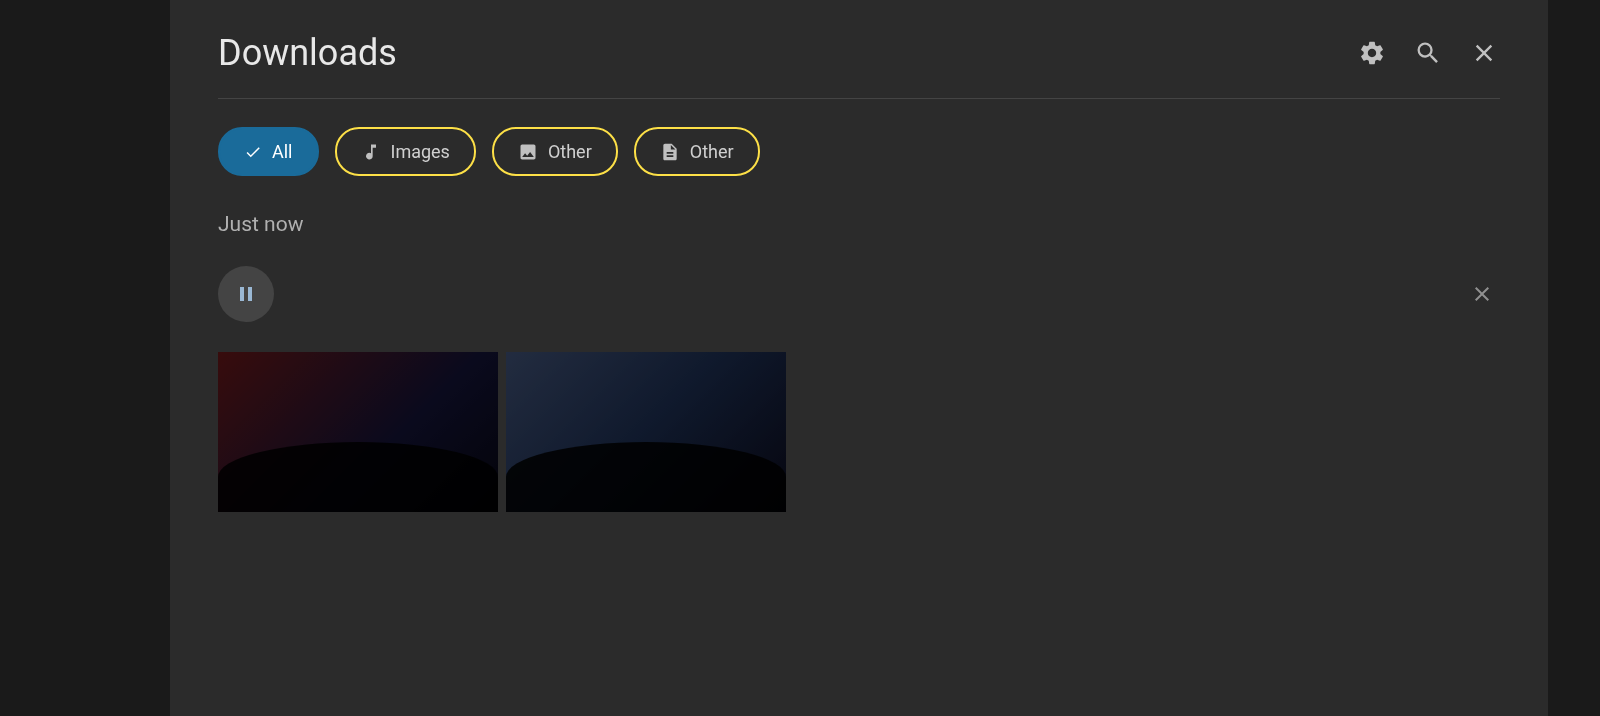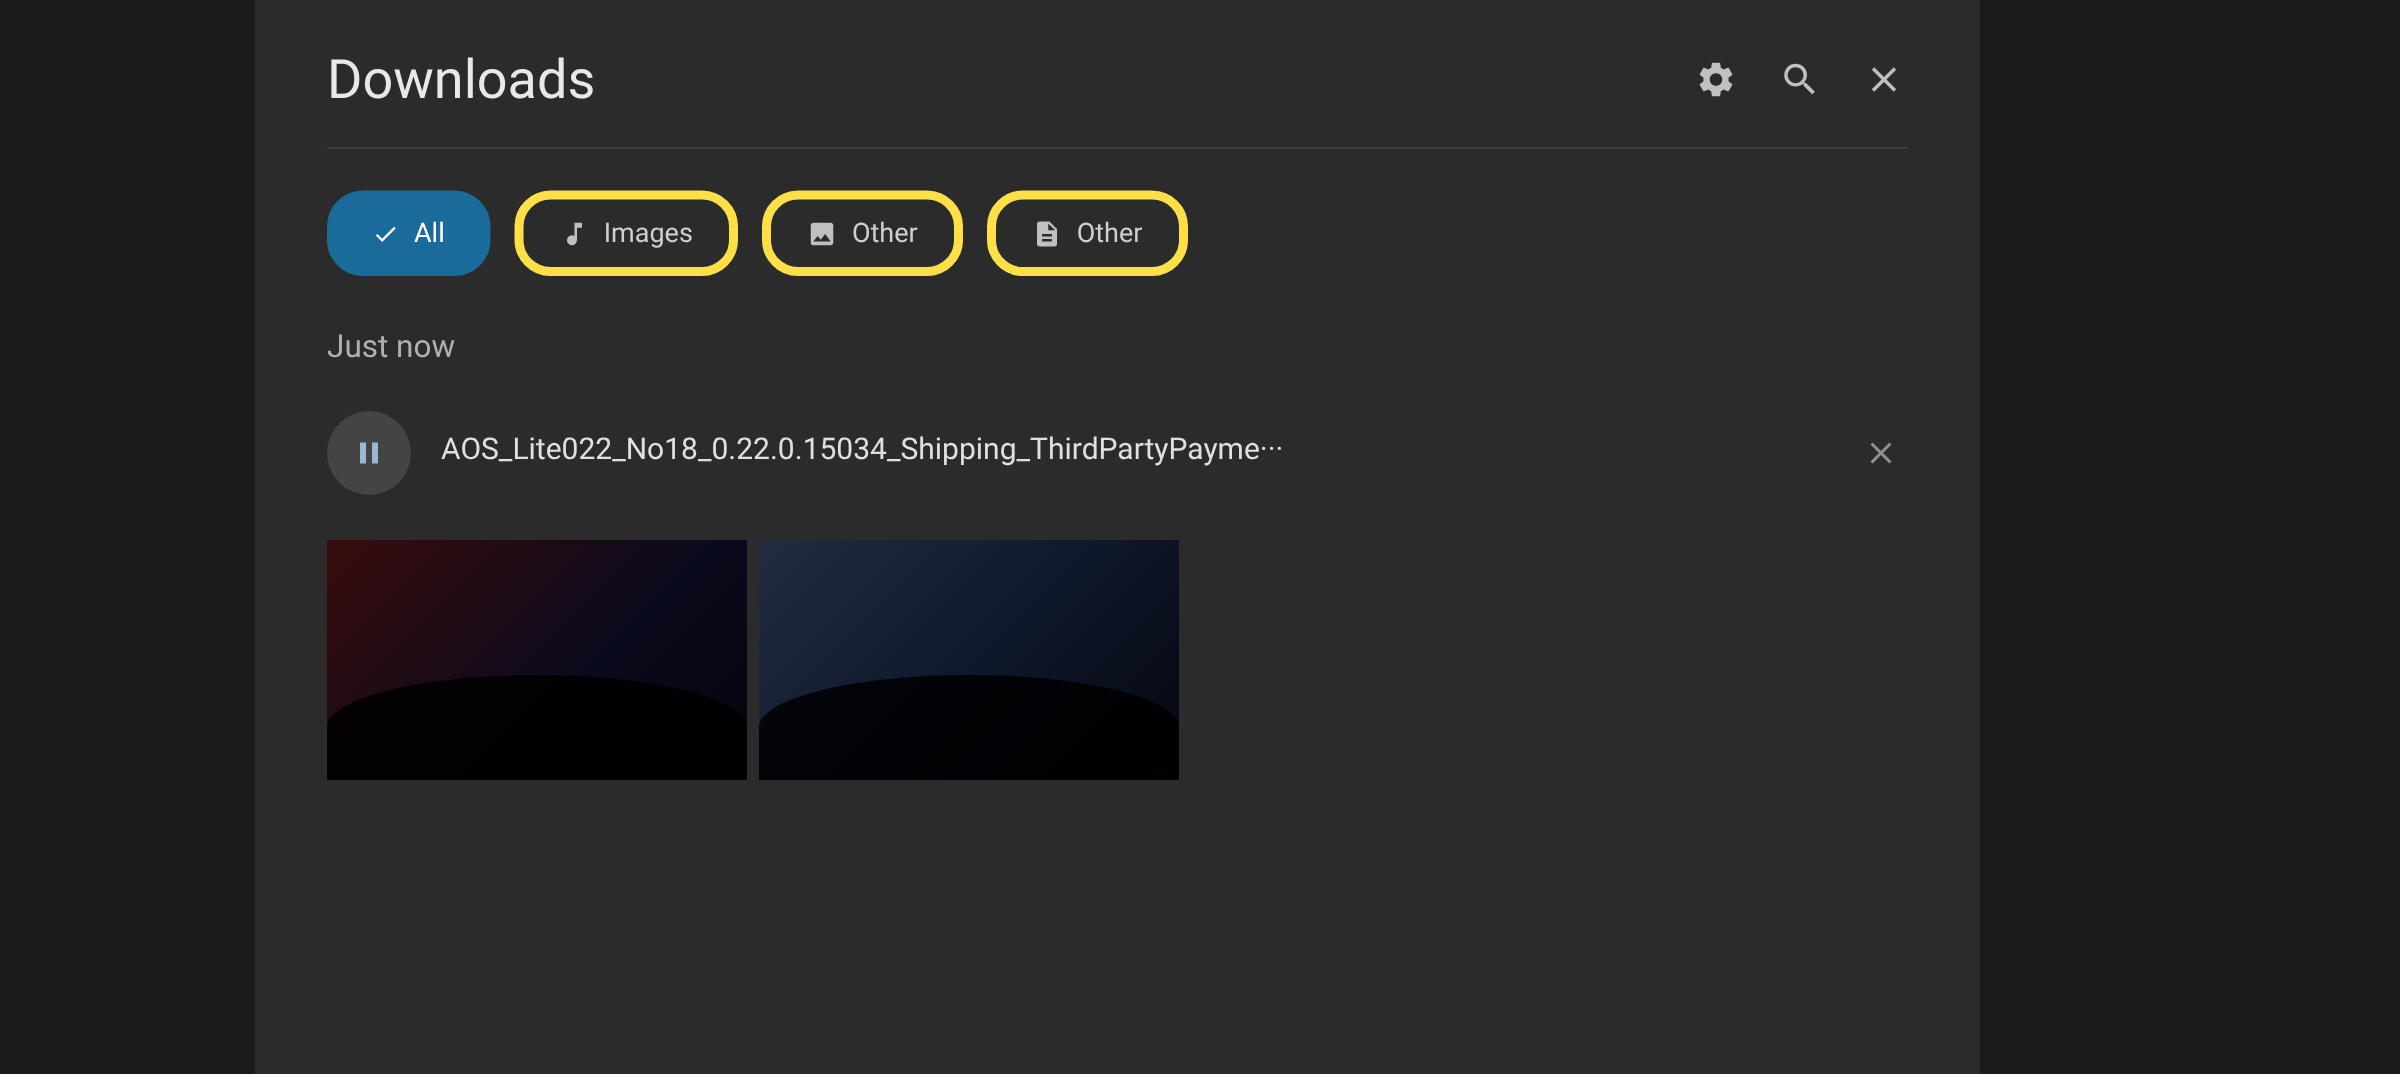--- a/index.html
+++ b/index.html
@@ -8,21 +8,21 @@
       background: #1a1a1a;
       width: 1600px;
       height: 716px;
       font-family: -apple-system, BlinkMacSystemFont, 'Segoe UI', Roboto, sans-serif;
       color: #e0e0e0;
       overflow: hidden;
     }
 
     .panel {
       background: #2b2b2b;
-      width: 1150px;
+      width: 1378px;
       min-height: 100%;
       margin-left: 170px;
       padding: 32px 48px;
       position: relative;
     }
 
     .header {
       display: flex;
       align-items: center;
       justify-content: space-between;
@@ -74,21 +74,21 @@
       gap: 16px;
       margin-bottom: 36px;
     }
 
     .filter-tab {
       display: flex;
       align-items: center;
       gap: 10px;
       padding: 12px 24px;
       border-radius: 24px;
-      border: 6px solid #fde047;
+      border: 2px solid #fde047;
       background: transparent;
       color: #d0d0d0;
       font-size: 18px;
       cursor: pointer;
       font-family: inherit;
     }
 
     .filter-tab.active {
       background: #1a6b9a;
       border-color: #1a6b9a;
@@ -282,21 +282,20 @@
 
   <div class="section-label">Just now</div>
 
   <div class="download-item">
     <div class="pause-btn">
       <svg viewBox="0 0 24 24" xmlns="http://www.w3.org/2000/svg">
         <path d="M6 19h4V5H6v14zm8-14v14h4V5h-4z"></path>
       </svg>
     </div>
     <div class="download-info">
-      <div class="download-filename">AOS_Lite022_No18_0.22.0.15034_Shipping_ThirdPartyPayme···</div>
     </div>
     <div class="close-download">
       <svg viewBox="0 0 24 24" xmlns="http://www.w3.org/2000/svg">
         <path d="M19 6.41L17.59 5 12 10.59 6.41 5 5 6.41 10.59 12 5 17.59 6.41 19 12 13.41 17.59 19 19 17.59 13.41 12z"></path>
       </svg>
     </div>
   </div>
 
   <div class="thumbnails-row">
     <div class="thumb thumb-left">

